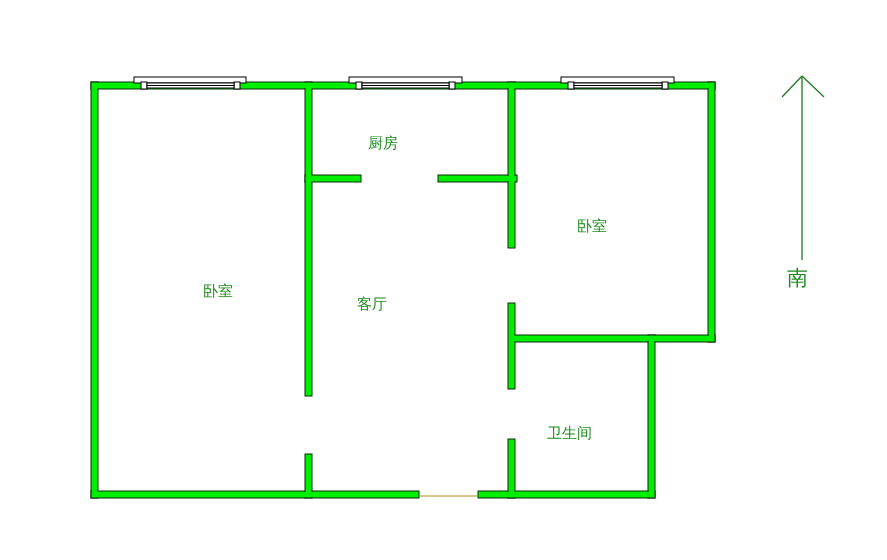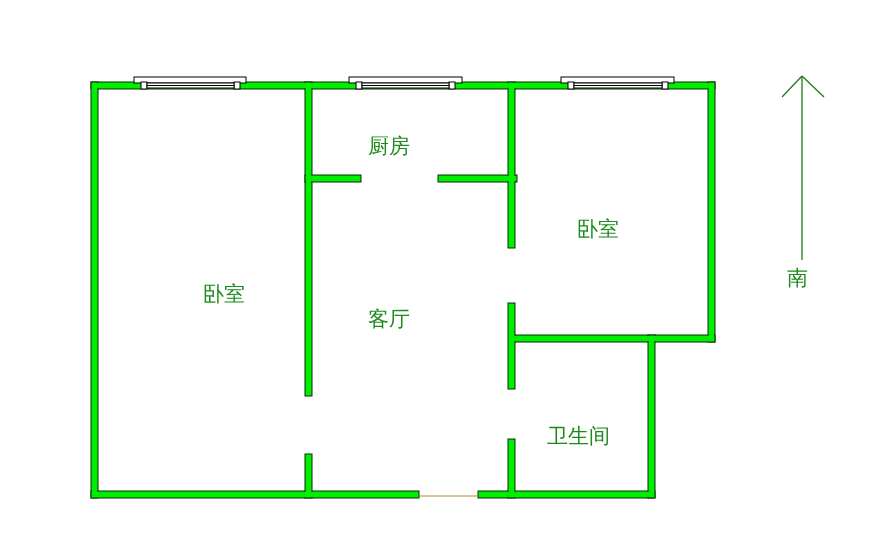--- a/index.html
+++ b/index.html
@@ -1,18 +1,18 @@
 <!DOCTYPE html>
 <html><head>
   <meta charset="utf-8">
   <style>
     html, body { margin: 0; padding: 0; background: #ffffff; }
     body { width: 887px; height: 560px; position: relative; overflow: hidden; font-family: "DejaVu Sans", sans-serif; }
     #plan { position: absolute; left: 0; top: 0; }
-    .room-label { position: absolute; color: #1e8a1e; font-size: 21px; line-height: 1; white-space: nowrap; font-family: "DejaVu Sans", sans-serif; }
+    .room-label { position: absolute; color: #1e8a1e; font-size: 15px; line-height: 1; white-space: nowrap; font-family: "DejaVu Sans", sans-serif; }
     .compass-label { position: absolute; color: #1e8a1e; font-size: 21px; line-height: 1; font-family: "DejaVu Sans", sans-serif; }
   </style>
 </head>
 <body>
 
 <svg id="plan" width="887" height="560" viewBox="0 0 887 560">
   <g fill="#00ee00" stroke="#0a2a0a" stroke-width="1">
 
     <rect x="91" y="82" width="624" height="7"></rect>
 
@@ -86,16 +86,16 @@
 
   <g stroke="#1e7a1e" stroke-width="1.3" fill="none">
     <line x1="802" y1="76" x2="802" y2="260"></line>
     <line x1="802" y1="76" x2="782" y2="97"></line>
     <line x1="802" y1="76" x2="824" y2="97"></line>
   </g>
 </svg>
 
 <div class="room-label" style="left:203px; top:284px;">卧室</div>
 <div class="room-label" style="left:368px; top:136px;">厨房</div>
-<div class="room-label" style="left:368px; top:297px;margin-top:12px;">客厅</div>
+<div class="room-label" style="left:357px; top:297px;">客厅</div>
 <div class="room-label" style="left:577px; top:219px;">卧室</div>
 <div class="room-label" style="left:547px; top:426px;">卫生间</div>
 <div class="compass-label" style="left:787px; top:268px;">南</div>
 
 </body></html>

